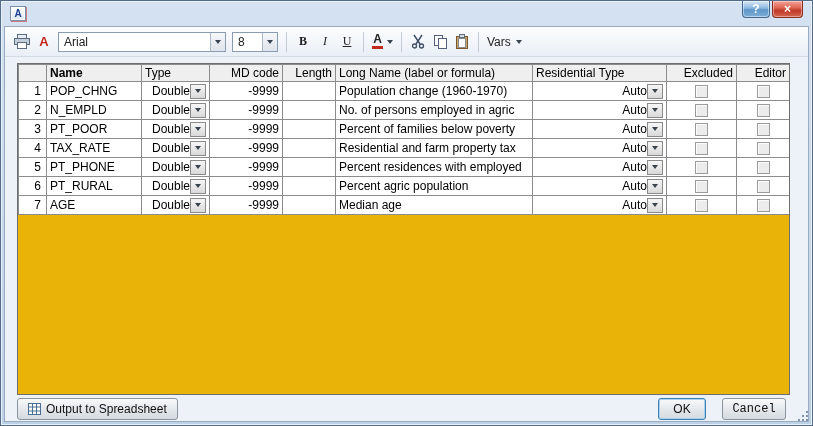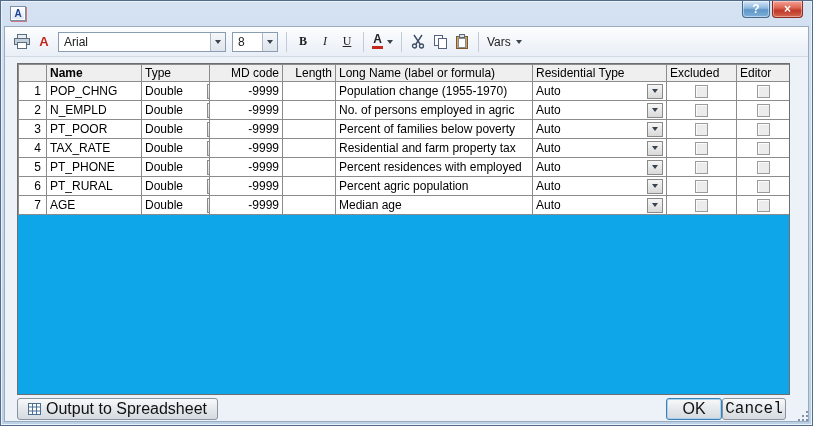--- a/index.html
+++ b/index.html
@@ -83,39 +83,39 @@
   .fmt-i { font-style: italic; font-family: "Liberation Serif", serif; }
   .fmt-u { text-decoration: underline; font-family: "Liberation Serif", serif; }
   .color-a { display:flex; flex-direction: column; align-items:center; line-height: 11px; font-weight: bold; }
   .color-bar { width: 11px; height: 3px; background: #c22a1e; margin-top: 1px; }
   .redA { color: #c2251b; font-weight: bold; font-size: 13px; }
 
   
   .grid-wrap {
     margin: 6px 12px 0 12px;
     width: 773px; height: 332px;
-    background: #0ea5e9;
+    background: #eab308;
     border: 1px solid #6e6e6e;
     overflow: hidden;
   }
   table.grid { border-collapse: collapse; table-layout: fixed; width: 771px; font-size: 12px; }
   .grid th, .grid td {
     border: 1px solid #8c8c8c;
     height: 19px; padding: 0 3px;
     overflow: hidden; white-space: nowrap;
     font-weight: normal; text-align: left;
   }
   .grid thead th { background: #efefef; height: 17px; }
   .grid tbody td { background: #ffffff; }
   th.c-name { font-weight: bold; }
   th.c-md, th.c-len { text-align: right; }
-  th.c-chk { text-align: left; }
+  th.c-chk { text-align: right; }
   td.c-num { text-align: right; padding-right: 5px; }
   td.c-md { text-align: right; }
-  .cell-flex { display: flex; align-items: center; justify-content: space-between; height: 100%; gap: 24px; }
+  .cell-flex { display: flex; align-items: center; justify-content: flex-end; height: 100%; }
   .dd-btn {
     width: 16px; height: 15px; flex: 0 0 auto;
     background: linear-gradient(#f6f6f6,#d9d9d9);
     border: 1px solid #8a8a8a;
     display: flex; align-items: center; justify-content: center;
   }
   .checkbox {
     width: 13px; height: 13px; margin: 0 auto;
     background: #ececec; border: 1px solid #9b9b9b;
     box-shadow: inset 1px 1px 0 #fbfbfb;
@@ -124,25 +124,25 @@
 
   
   .footer {
     height: 28px; display: flex; align-items: center;
     padding: 0 22px 0 12px;
   }
   .btn {
     height: 22px; padding: 0 10px;
     background: linear-gradient(#f9f9f9,#e6eaee 45%,#d4dae0);
     border: 1px solid #8a949e; border-radius: 3px;
-    font-size: 16px; color: #111;
+    font-size: 12px; color: #111;
     display: flex; align-items: center; justify-content: center; gap: 5px;
   }
   .btn-output { margin-right: auto; }
-  .btn-ok { width: 56px; border-color: #3c7fb1; box-shadow: 0 0 0 1px #a8d2ef inset; }
+  .btn-ok { width: 48px; border-color: #3c7fb1; box-shadow: 0 0 0 1px #a8d2ef inset; margin-right: 16px; }
   .btn-cancel { width: 64px; font-family: Liberation Mono, monospace; }
 
   .grip { position: absolute; right: 3px; bottom: 3px; width: 13px; height: 13px; }
   .grip::after {
     content: ""; position: absolute; right: 1px; bottom: 1px; width: 2px; height: 2px;
     background: #7f93a8;
     box-shadow: -4px 0 0 #7f93a8, -8px 0 0 #7f93a8, 0 -4px 0 #7f93a8, -4px -4px 0 #7f93a8, 0 -8px 0 #7f93a8;
   }
 
   svg { display: block; }
@@ -275,21 +275,21 @@
     <td>
       <div class="cell-flex">
         <span>Double</span>
         <span class="dd-btn">
                     <span class="arrow-down"></span>
                   </span>
       </div>
     </td>
     <td class="c-md">-9999</td>
     <td></td>
-    <td>Population change (1955-1970)</td>
+    <td>Population change (1960-1970)</td>
     <td>
       <div class="cell-flex">
         <span>Auto</span>
         <span class="dd-btn">
                     <span class="arrow-down"></span>
                   </span>
       </div>
     </td>
     <td class="c-chk">
       <div class="checkbox"></div>

